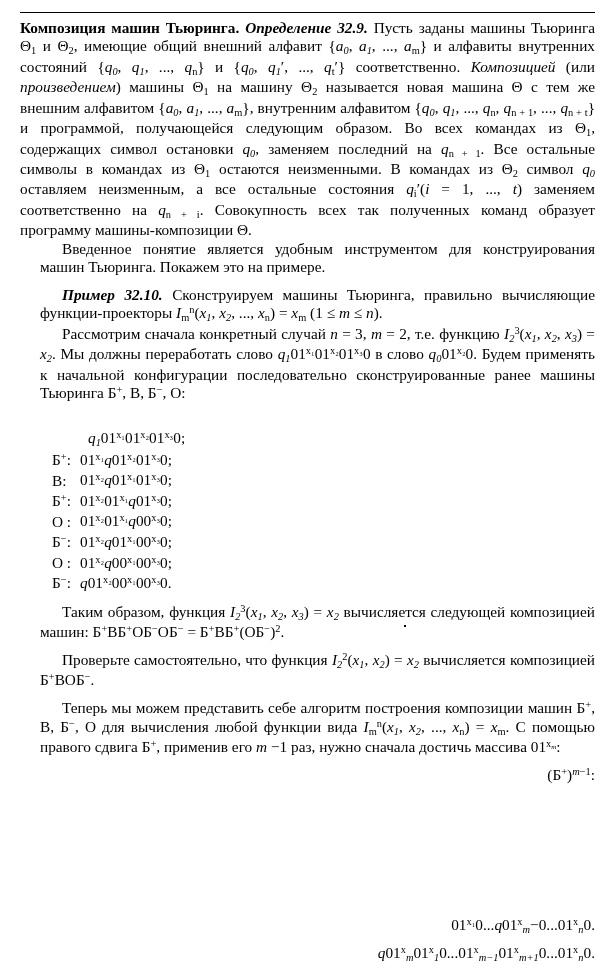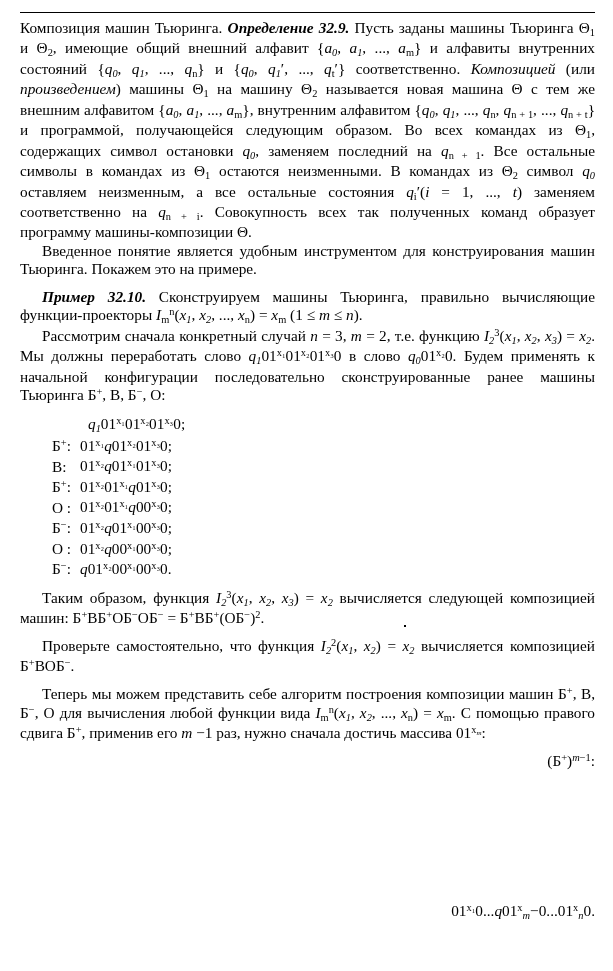--- a/index.html
+++ b/index.html
@@ -29,22 +29,23 @@
   p {
     margin: 0 0 0 0;
     font-size: 15.3px;
     line-height: 1.205;
     text-align: justify;
     text-justify: inter-word;
     hyphens: manual;
   }
   .indent {
     text-indent: 22px;
-  }
-  .bold { font-weight: normal; }
+    margin-left: 20px;
+  }
+  .bold { font-weight: bold; }
   .ital { font-style: italic; }
   .bi { font-weight: bold; font-style: italic; }
   .mathit { font-style: italic; font-family: "Liberation Serif", serif; }
   sub {
     font-size: 0.68em;
     vertical-align: -0.28em;
     font-style: italic;
   }
   sup {
     font-size: 0.68em;
@@ -73,20 +74,21 @@
   }
   .val {
     white-space: nowrap;
   }
   .listing .lrow.first .val {
     margin-left: 0;
   }
   .centerline {
     text-align: center;
     padding-left: 8px;
+    margin-top: 16px;
   }
   .eqrow {
     margin-top: 9px;
     font-size: 15.3px;
     display: flex;
     align-items: flex-end;
     flex-direction: column;
   }
   .eqlbl {
     flex: 0 0 150px;
@@ -193,15 +195,16 @@
     вида <span class="mathit">I</span><sub class="up">m</sub><sup>n</sup>(<span class="mathit">x</span><sub>1</sub>, <span class="mathit">x</span><sub>2</sub>, ..., <span class="mathit">x</span><sub class="up">n</sub>) = <span class="mathit">x</span><sub class="up">m</sub>. С помощью правого сдвига Б<sup>+</sup>, применив его <span class="mathit">m</span> −1 раз, нужно сначала достичь массива 01<sup>x<sub>m</sub></sup>:
   </p>
 
   <div class="eqrow">
     <span class="eqlbl">(Б<sup>+</sup>)<sup><span class="mathit">m</span>−1</sup>:</span>
     <span class="eqval">01<sup>x₁</sup>0...<span class="mathit">q</span>01<sup>x</sup><sub>m</sub>−0...01<sup>x</sup><sub>n</sub>0.</span>
   </div>
 
 
   <div class="eqrow">
+    <span class="eqval"><span class="mathit">q</span>01<sup>x</sup><sub>m</sub>01<sup>x</sup><sub>1</sub>0...01<sup>x</sup><sub>m−1</sub>01<sup>x</sup><sub>m+1</sub>0...01<sup>x</sup><sub>n</sub>0.</span>
   </div>
 
 </div>
 
 </body></html>

